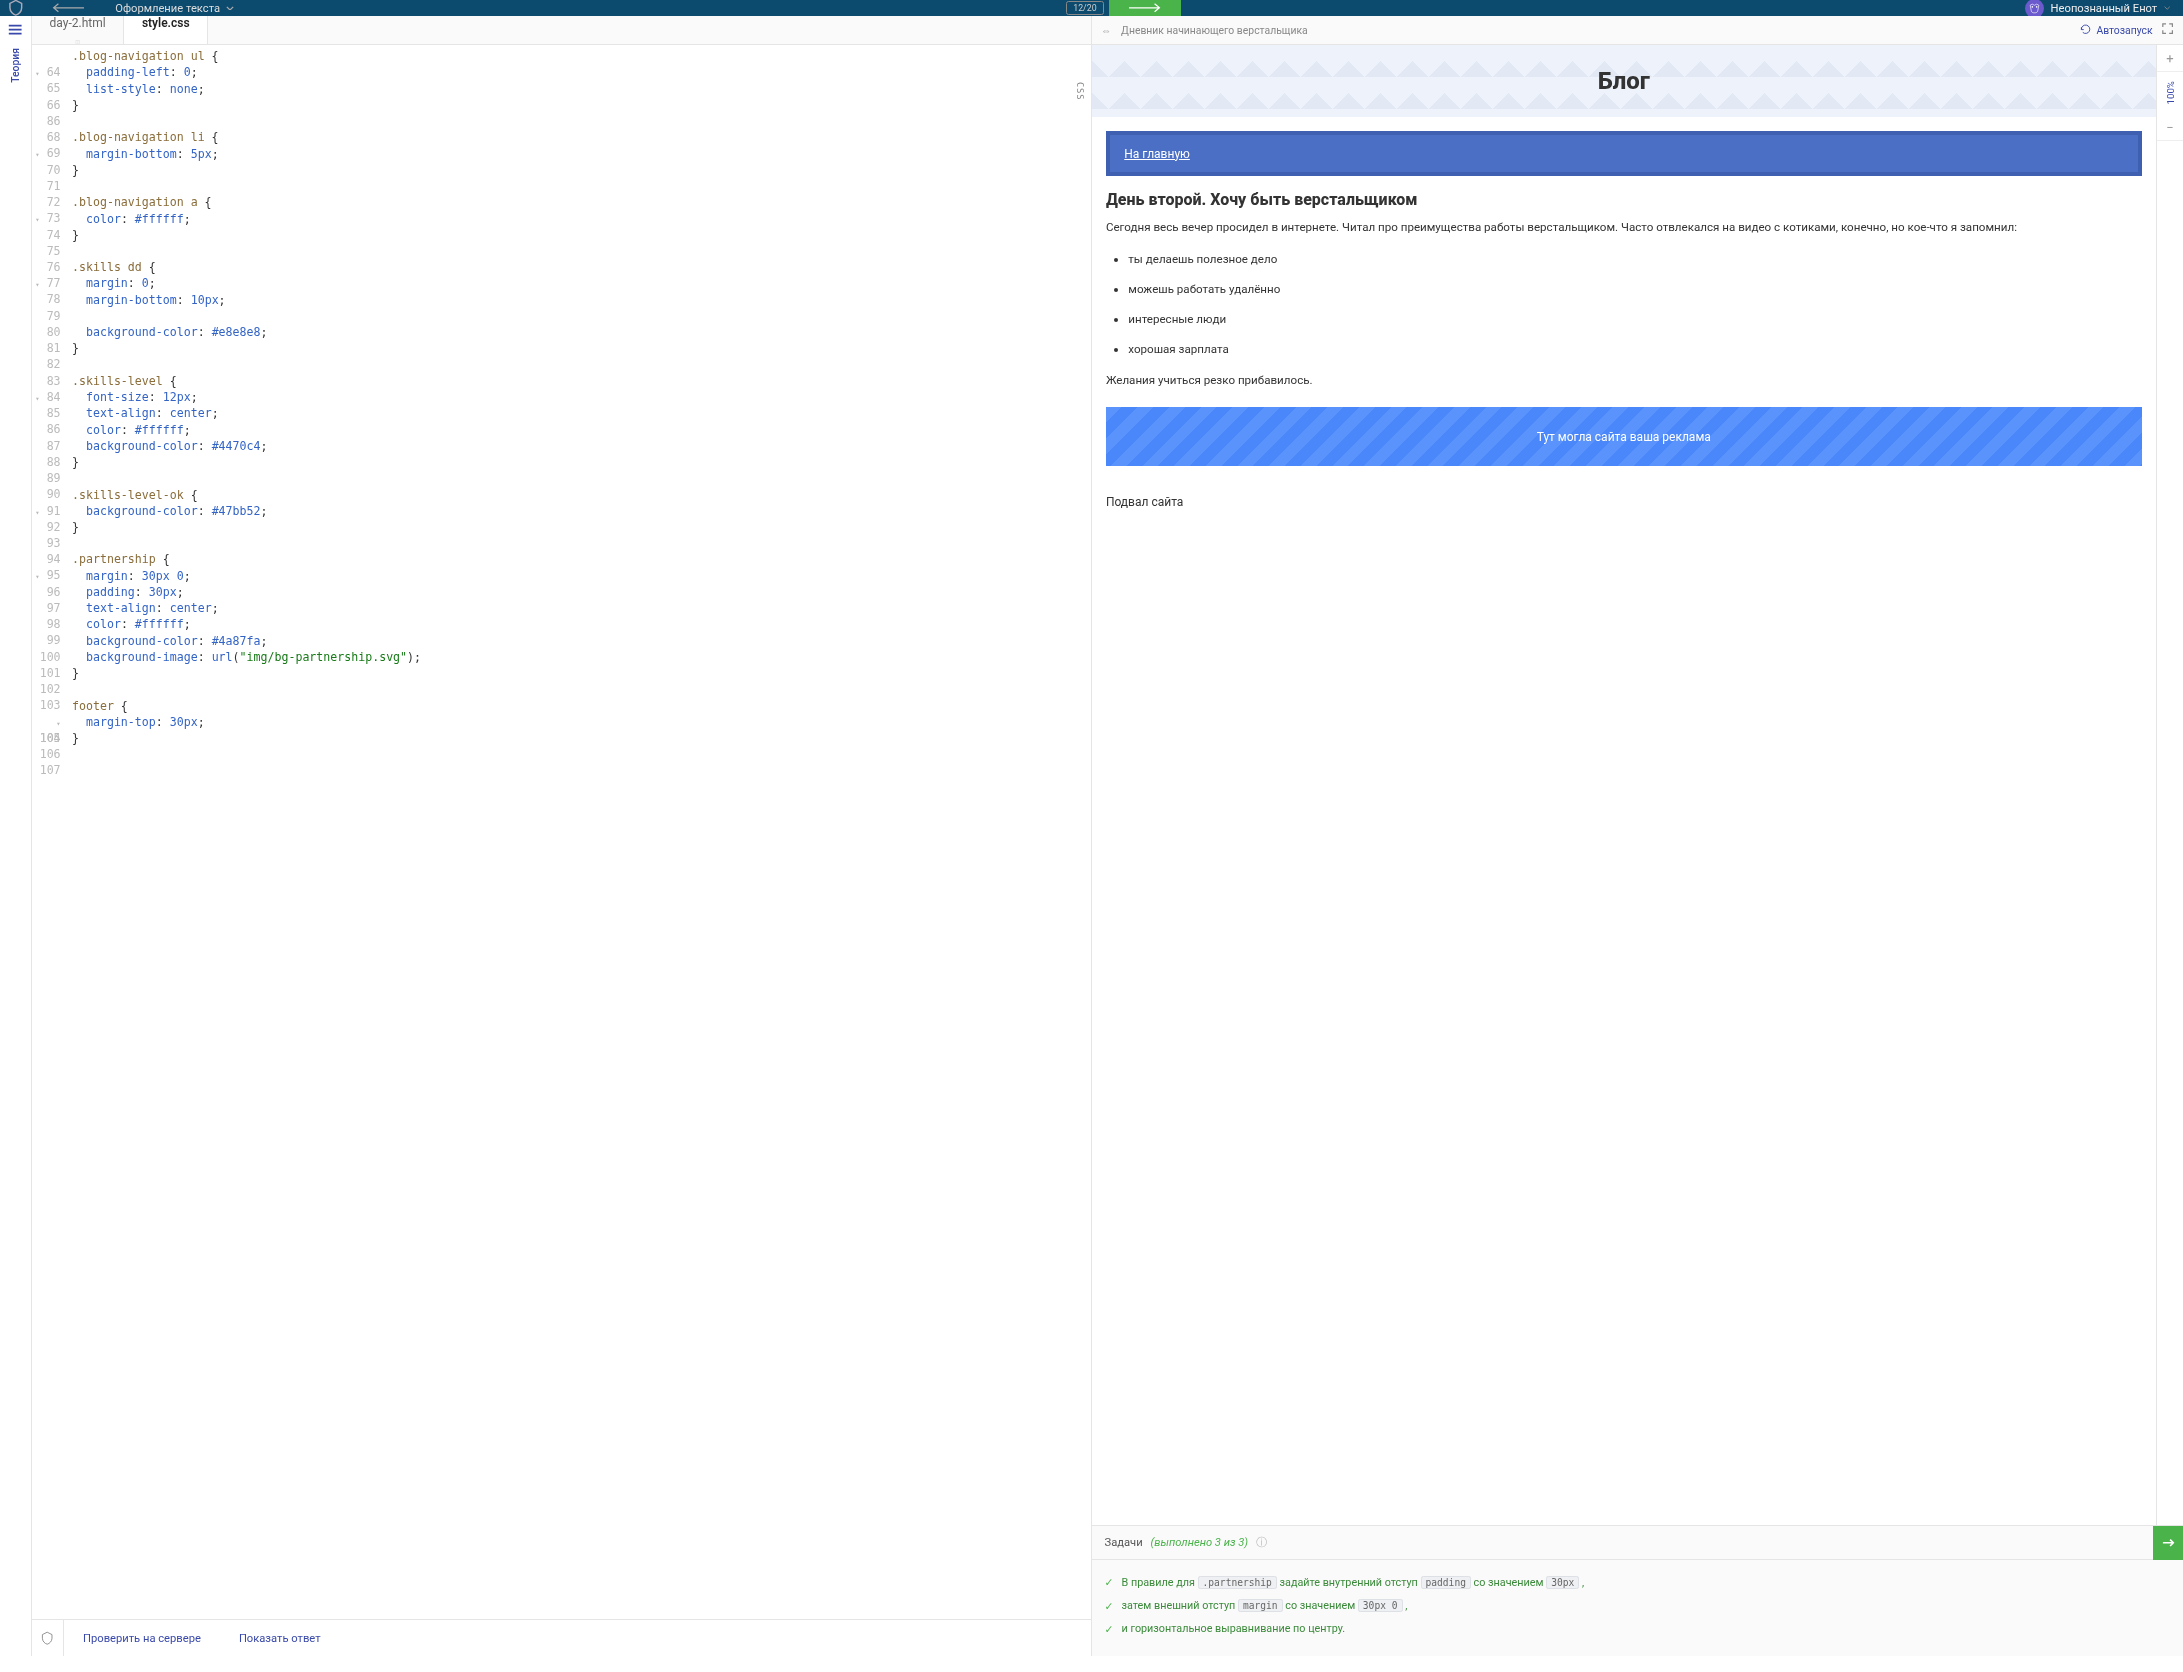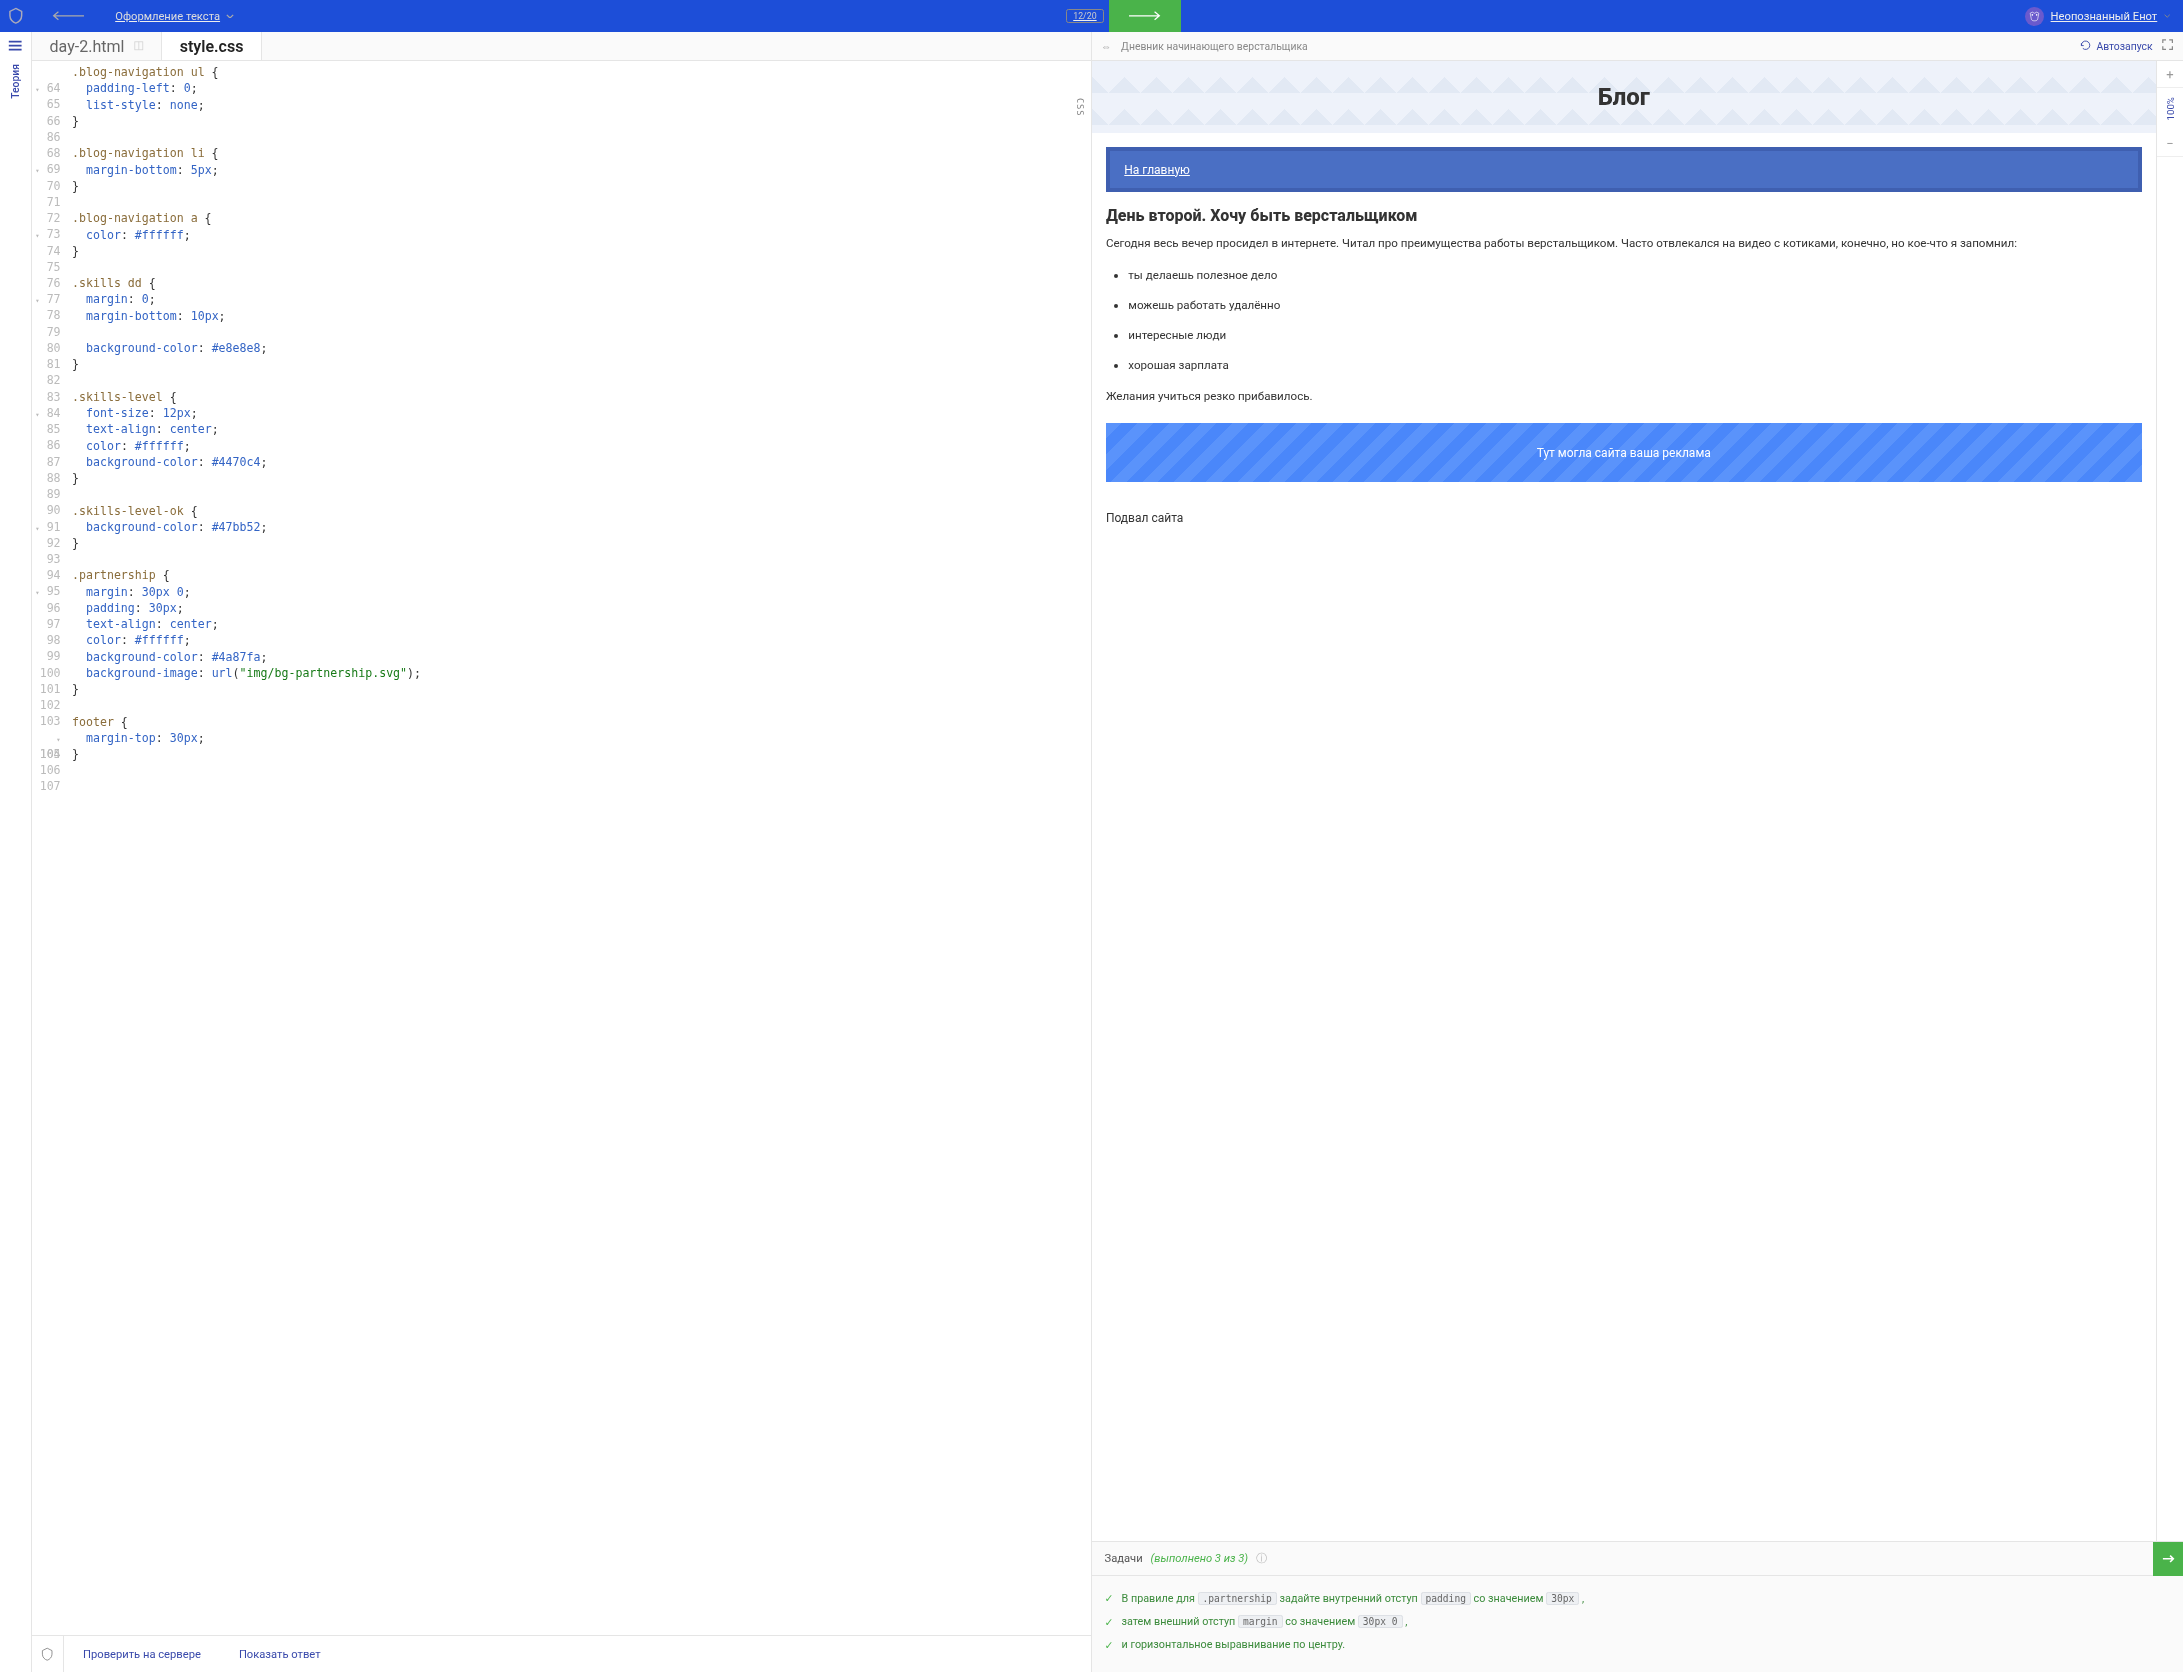--- a/index.html
+++ b/index.html
@@ -1,19 +1,19 @@
 <!DOCTYPE html>
 <html style="font-size:13px"><head>
 <meta charset="utf-8">
 <style>
 * { margin:0; padding:0; box-sizing:border-box; }
 body { font-family:-apple-system,BlinkMacSystemFont,"Segoe UI",Roboto,sans-serif; font-size:11.2px; color:#333; background:#fff; overflow:hidden; height:100vh; }
 
 
-.topbar { height:32px; background:#1d4ed8; display:flex; align-items:center; color:#eee;text-decoration:underline; }
+.topbar { height:16px; background:#0c4a6e; display:flex; align-items:center; color:#eee; }
 .logo { width:32px; height:32px; display:flex; align-items:center; justify-content:center; }
 .logo svg { width:17.6px; height:17.6px; }
 .nav-arrow { width:72px; height:32px; display:flex; align-items:center; justify-content:center; cursor:pointer; }
 .nav-arrow.prev svg { stroke:#aaa; }
 .nav-arrow.next { background:#4ab34a; }
 .nav-arrow.next svg { stroke:#fff; }
 .lesson-title { margin-left:11.2px; color:#ddd; font-size:11.2px; display:flex; align-items:center; gap:6.4px; cursor:pointer; }
 .progress-pill { border:0.8px solid #888; border-radius:2.4px; padding:0.8px 6.4px; font-size:8.8px; color:#ccc; margin-left:auto; margin-right:4.8px; }
 .top-spacer { flex:1; }
 .user-area { margin-left:auto; display:flex; align-items:center; gap:6.4px; padding:0 13px; cursor:pointer; }
@@ -22,21 +22,21 @@
 
 .main { display:flex; height:calc(100vh - 32px); }
 .theory-side { width:32px; background:#fff; border-right:0.8px solid #e5e5e5; display:flex; flex-direction:column; align-items:center; padding-top:8px; gap:13px; }
 .theory-label { writing-mode:vertical-rl; transform:rotate(180deg); color:#3949ab; font-size:10.4px; font-weight:500; }
 .theory-icon { color:#3949ab; }
 .col-left { flex:0 0 calc(50% - 32px); min-width:240px; display:flex; flex-direction:column; border-right:0.8px solid #e5e5e5; }
 .col-right { flex:1; display:flex; flex-direction:column; position:relative; }
 
 
 .tabs { height:29px; display:flex; border-bottom:0.8px solid #e5e5e5; background:#fafafa; align-items:stretch; }
-.tab { padding:0 17.6px; display:flex; align-items:center; gap:9.6px; font-size:16px; cursor:pointer; border-right:0.8px solid #e5e5e5; color:#666; }
+.tab { padding:0 17.6px; display:flex; align-items:center; gap:9.6px; font-size:12px; cursor:pointer; border-right:0.8px solid #e5e5e5; color:#666;flex-direction:column; }
 .tab.active { background:#fff; color:#222; font-weight:600; }
 .tab .split-icon { opacity:.4; }
 .css-badge { writing-mode:vertical-rl; position:absolute; right:4.8px; top:37px; font-size:8.8px; color:#888; letter-spacing:0.8px; }
 
 
 .editor { flex:1; overflow:auto; font-family:Consolas,Menlo,monospace; font-size:11.6px; line-height:1.4; position:relative; background:#fff; }
 .gutter { position:absolute; left:0; top:16px; width:35px; text-align:right; color:#bbb; padding:3.2px 6.4px 3.2px 0; user-select:none; }
 .gutter .ln { height:1.4em; }
 .fold { color:#bbb; font-size:7.2px; display:inline-block; width:6.4px; }
 .code { margin-left:40px; padding:3.2px 0; white-space:pre; }

